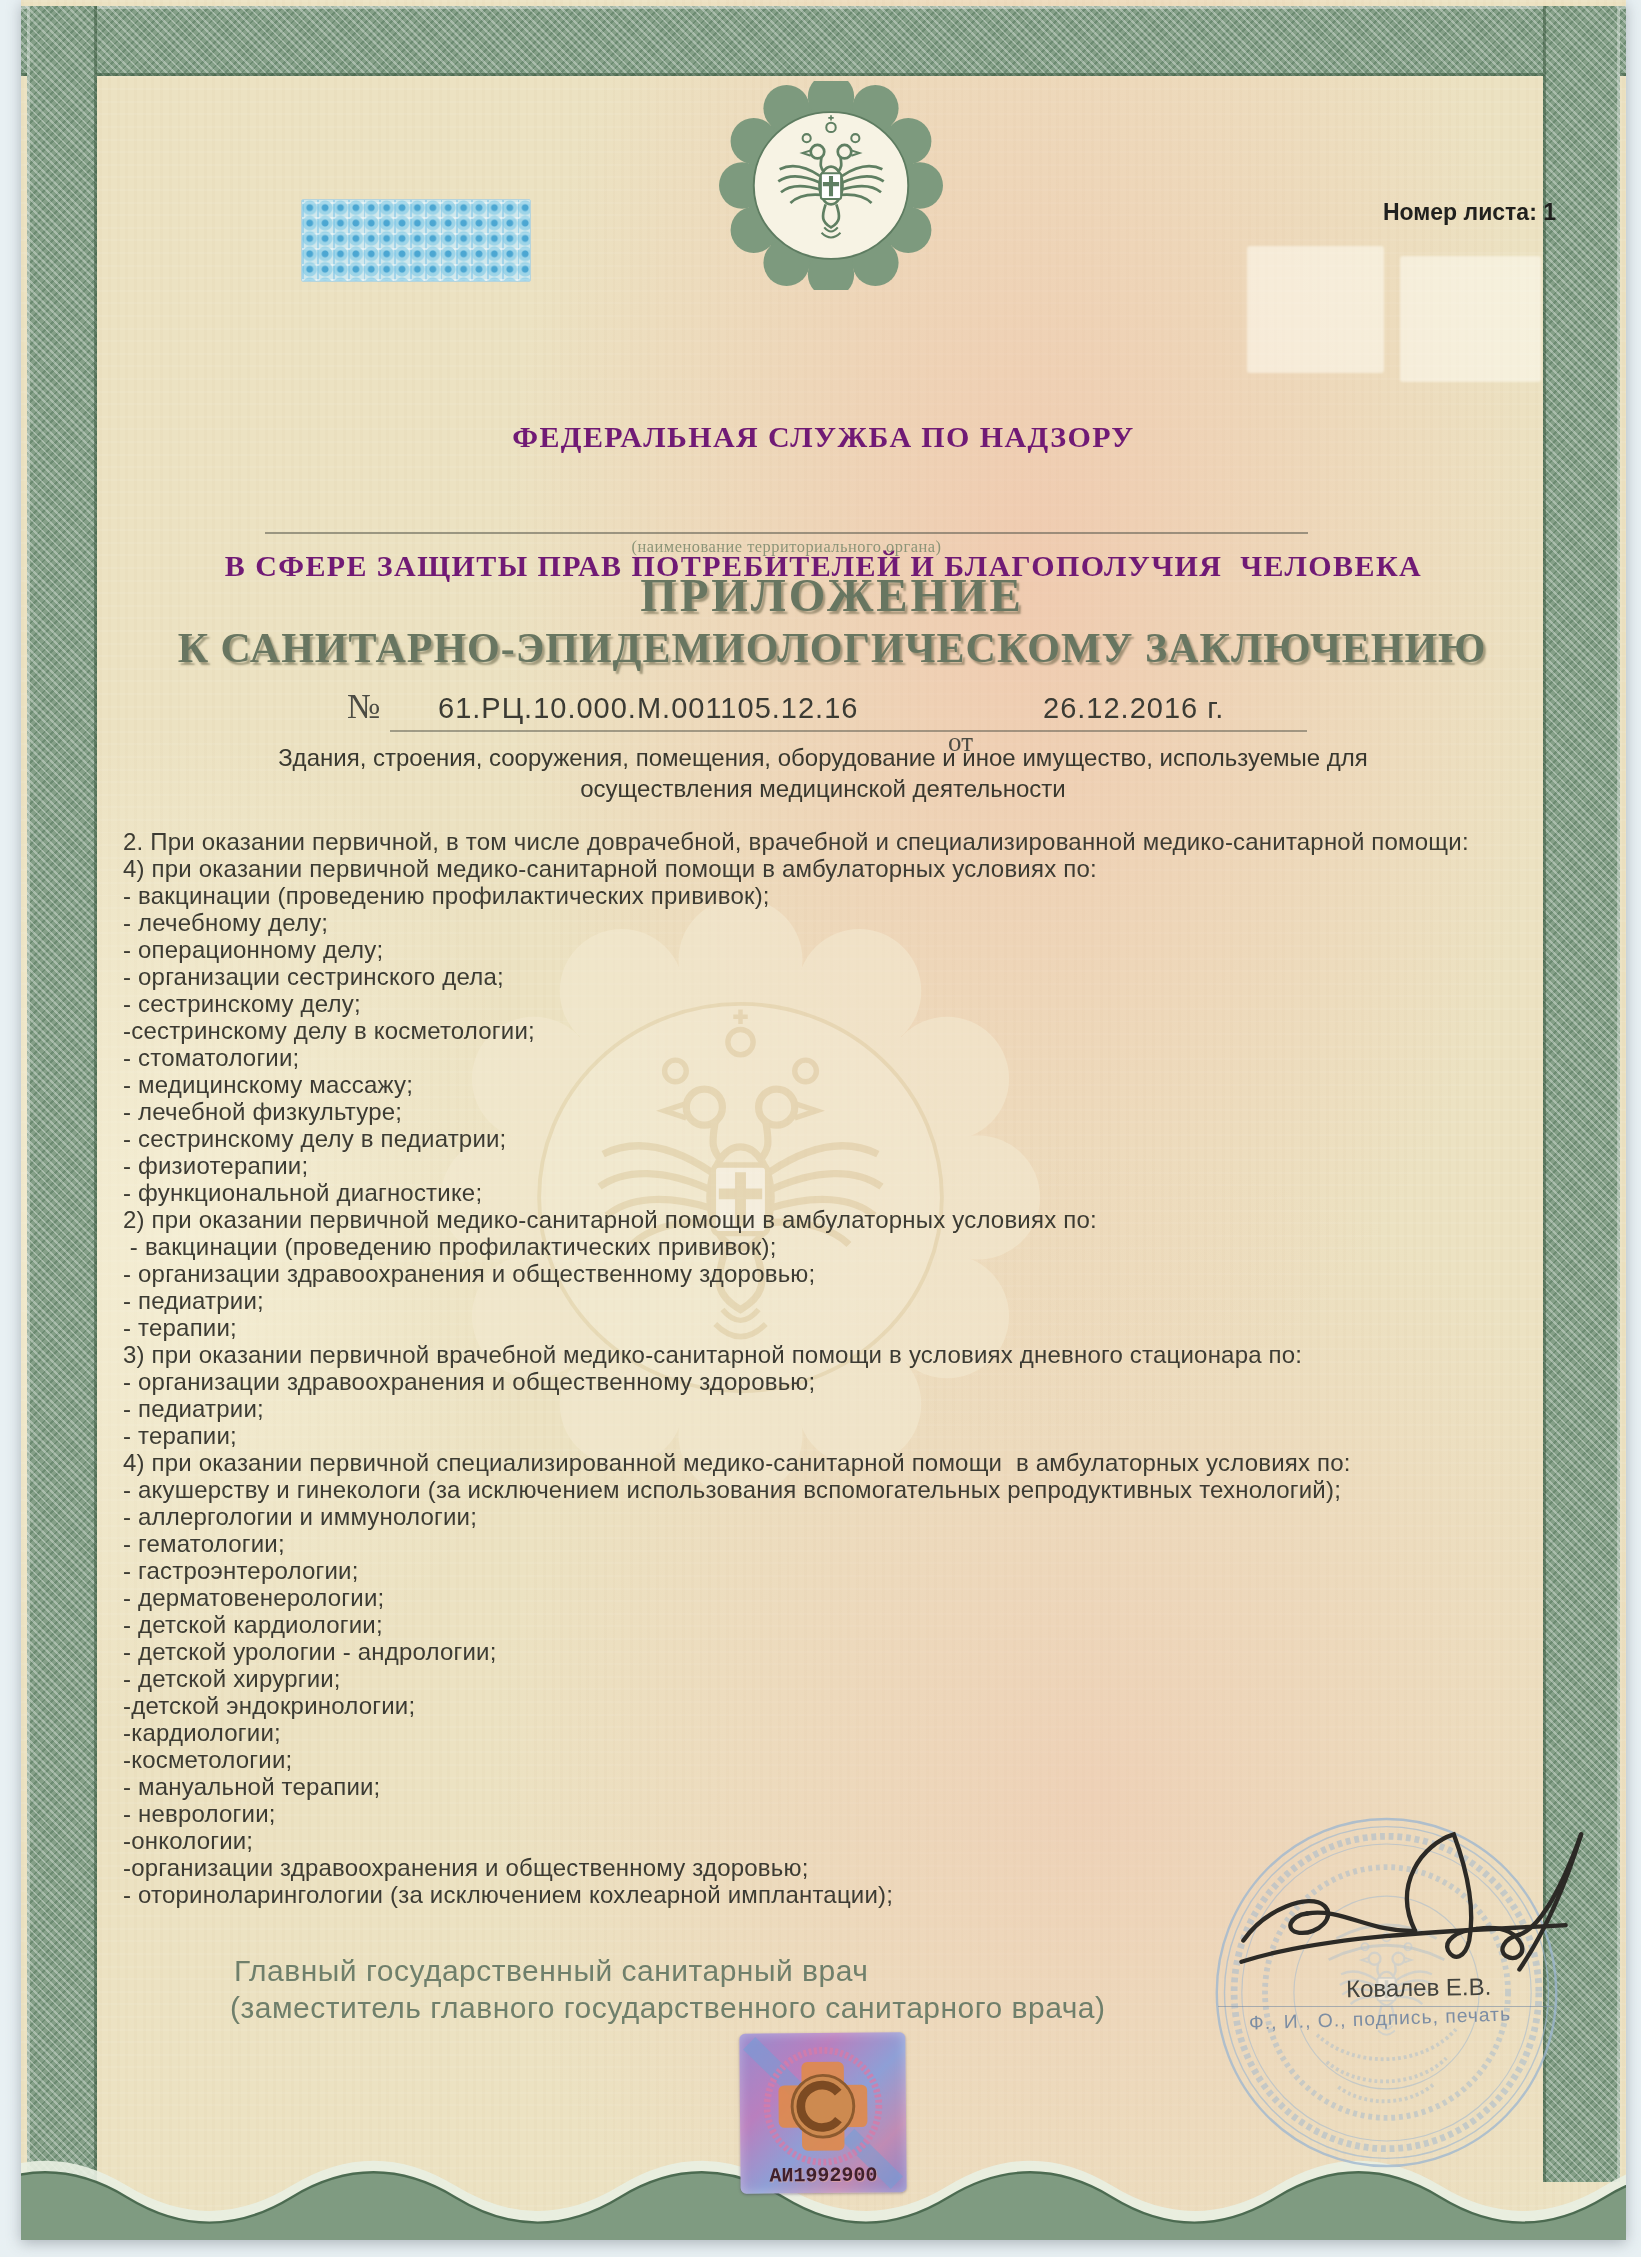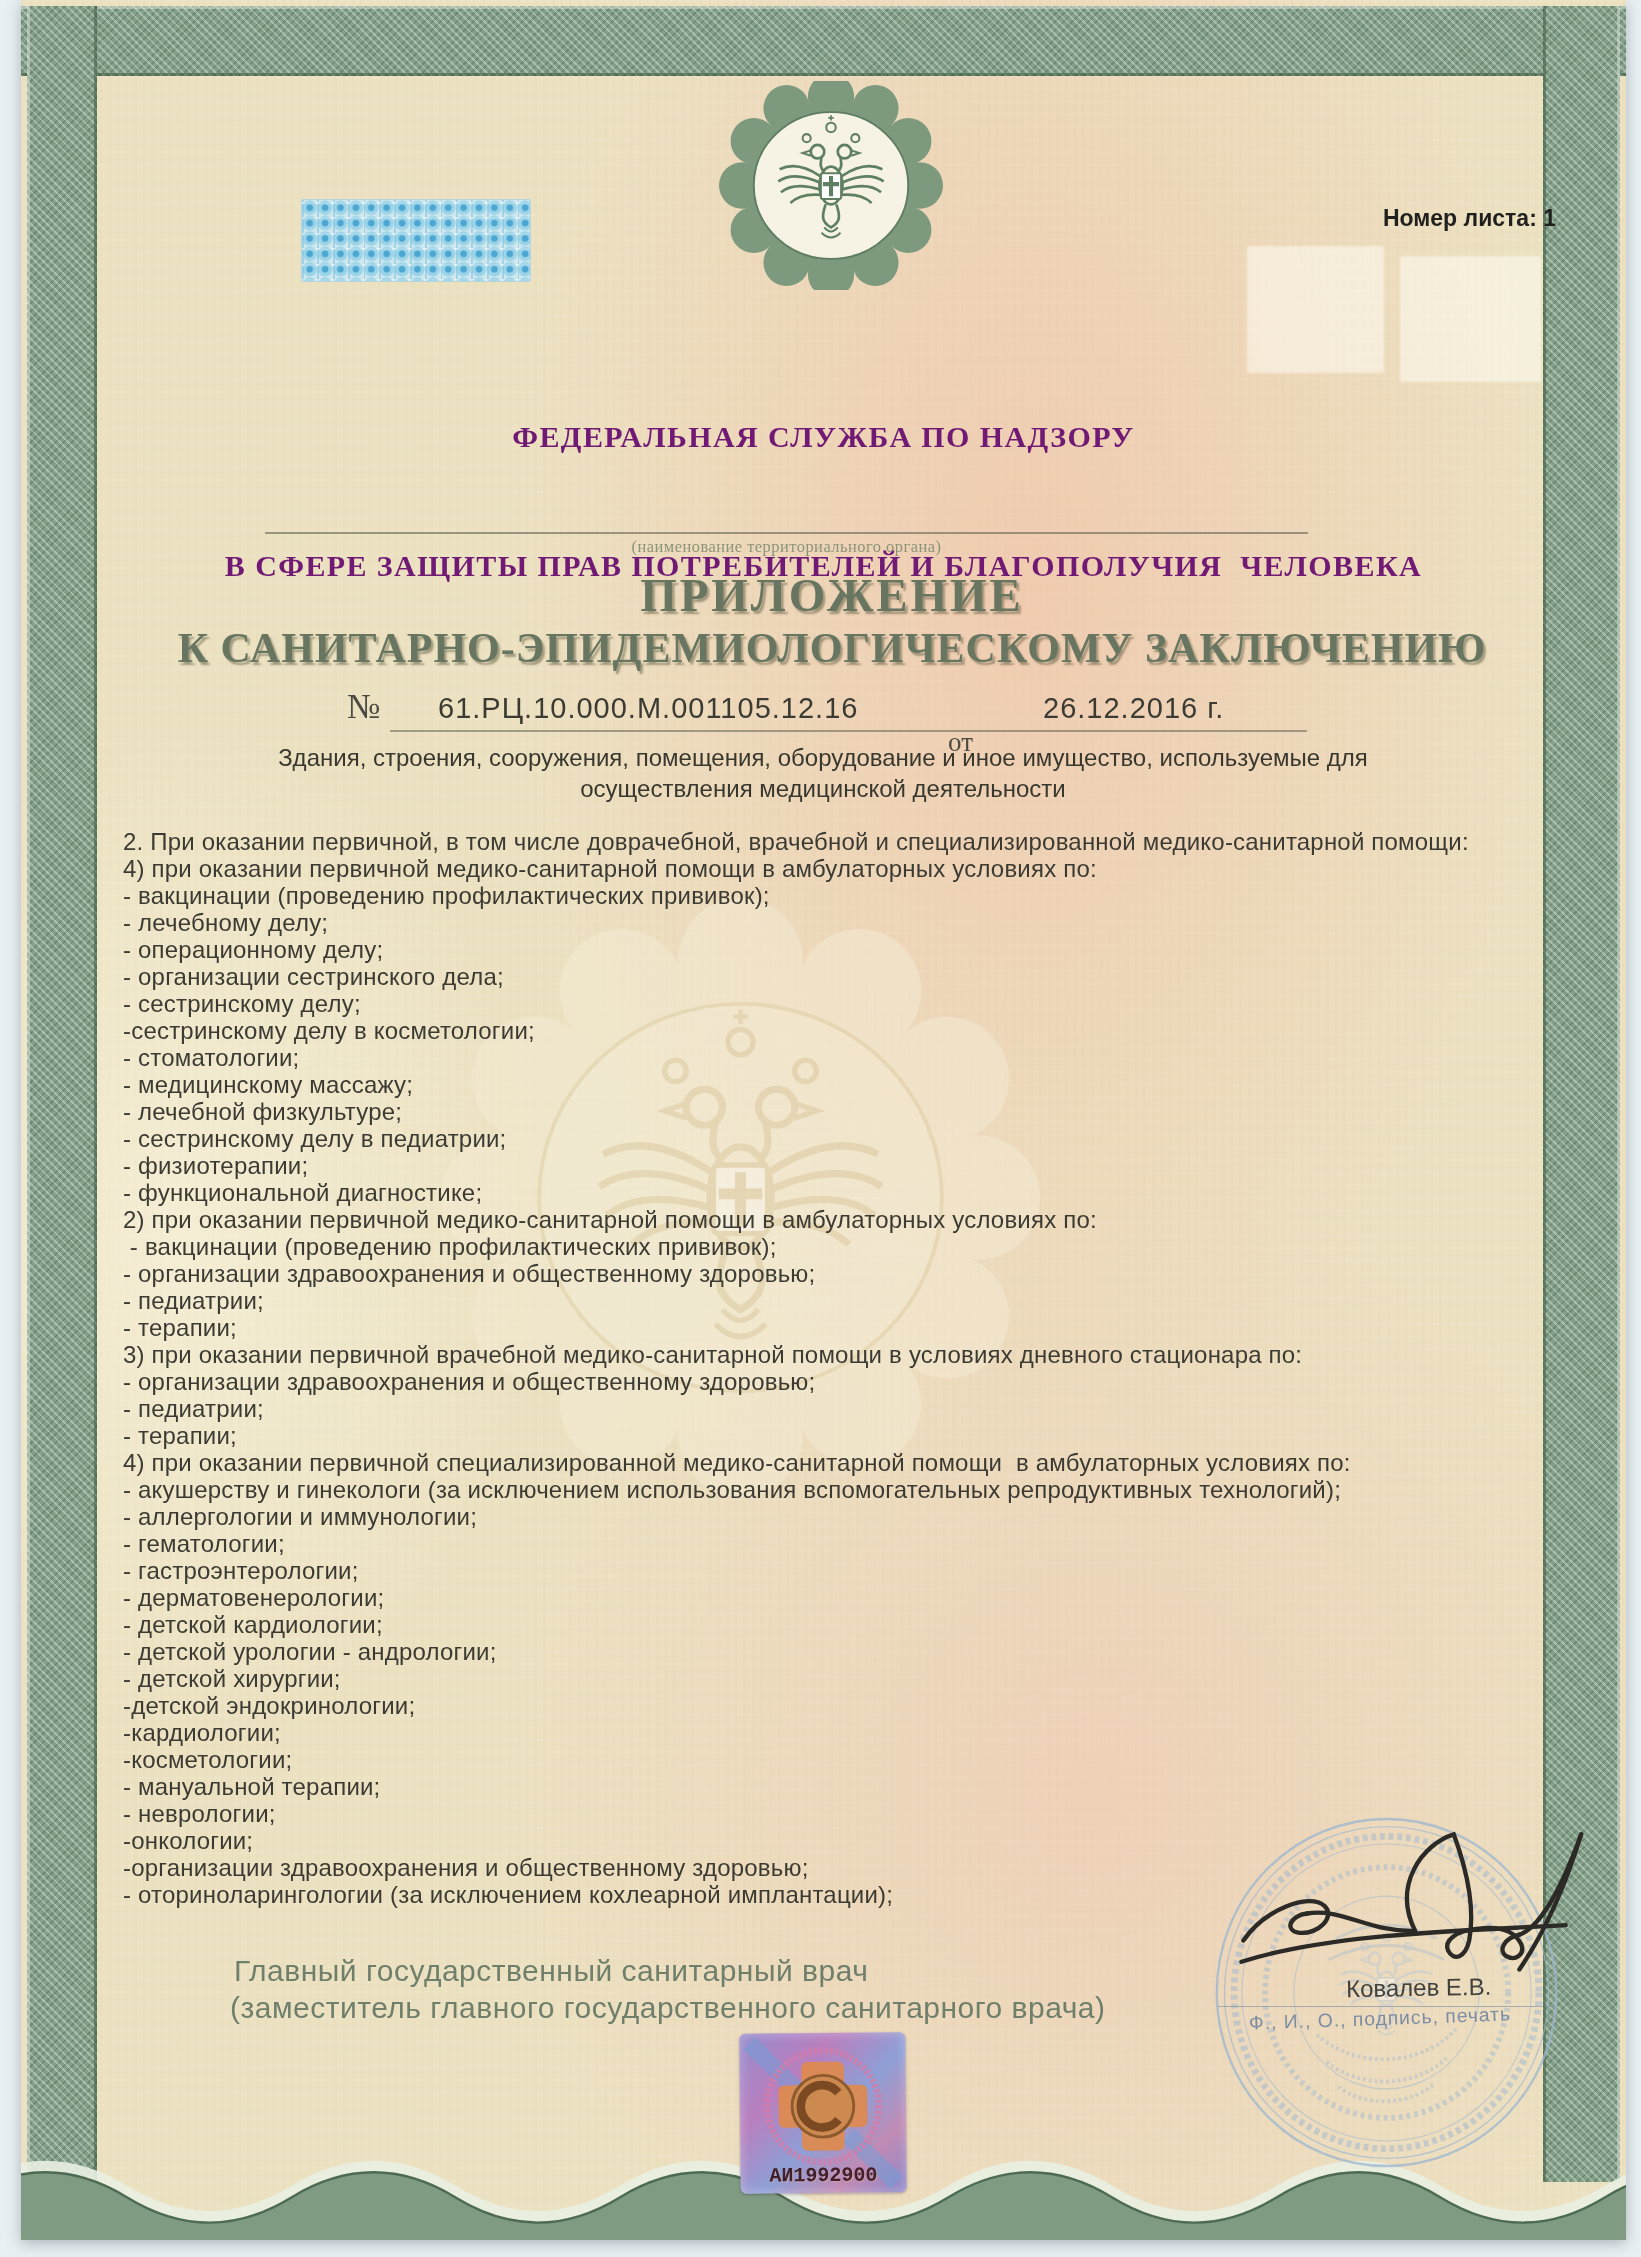--- a/index.html
+++ b/index.html
@@ -38,21 +38,21 @@
       radial-gradient(circle at 7.7px 7.7px, rgba(60,160,210,.95) 0 2.9px, rgba(110,195,230,.55) 3.9px 6.8px, rgba(0,0,0,0) 7.7px),
       repeating-linear-gradient(0deg, rgba(255,255,255,.55) 0 1.9px, rgba(0,0,0,0) 1.9px 15.4px),
       repeating-linear-gradient(90deg, rgba(130,200,235,.65) 0 1.9px, rgba(0,0,0,0) 1.9px 15.4px);
     background-size:15.4px 15.4px, auto, auto;}
 
   
   .faded-patch{position:absolute;background:rgba(255,255,248,.5);border-radius:2.9px;filter:blur(1px);}
 
   
   #sheet-number{position:absolute;left:1284px;top:199px;width:251px;text-align:right;
-    font-size:23px;font-weight:bold;color:#20201e;margin-top:6px;}
+    font-size:23px;font-weight:bold;color:#20201e;}
   #header-block{position:absolute;left:87px;top:329px;width:1431px;text-align:center;
     font-family:"Liberation Serif",serif;font-weight:bold;font-size:30px;line-height:43px;
     color:#701a75;letter-spacing:1.4px;white-space:pre-wrap;}
   #org-block{position:absolute;left:135px;top:442px;width:1334px;text-align:center;
     font-size:23px;line-height:30px;color:#3a3a33;white-space:pre-line;}
   #org-rule{position:absolute;left:244px;top:532px;width:1043px;height:1.9px;background:rgba(88,88,76,.55);}
   #org-caption{position:absolute;left:244px;top:537px;width:1043px;text-align:center;
     font-family:"Liberation Serif",serif;font-size:16.4px;color:#8b9478;letter-spacing:0.5px;}
   #title-block{position:absolute;left:116px;top:568px;width:1390px;text-align:center;
     font-family:"Liberation Serif",serif;font-weight:bold;color:#687661;}

